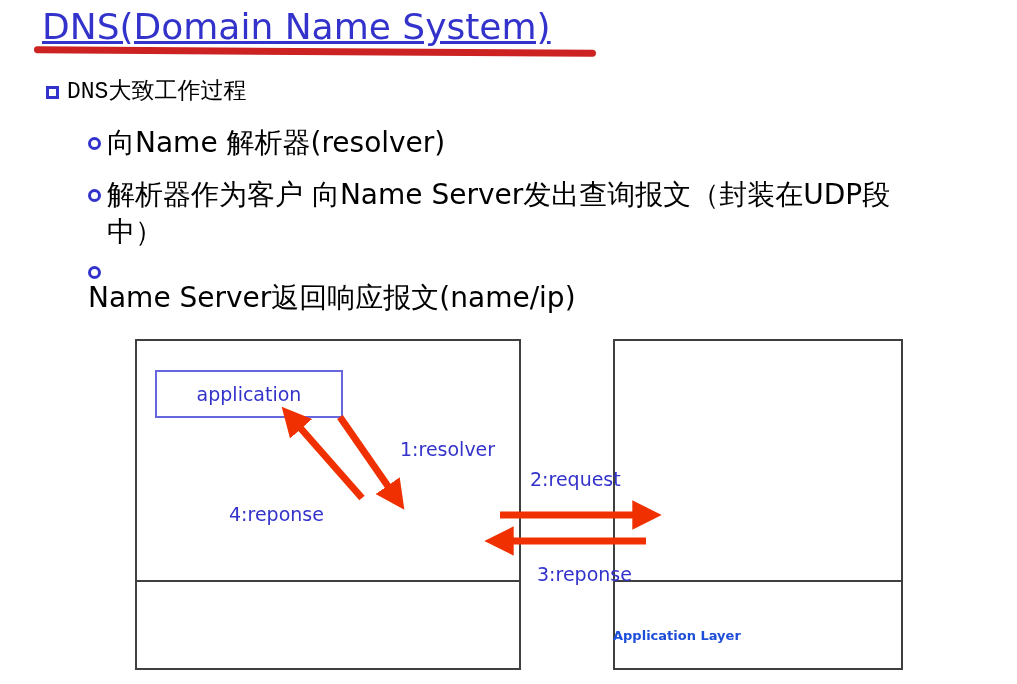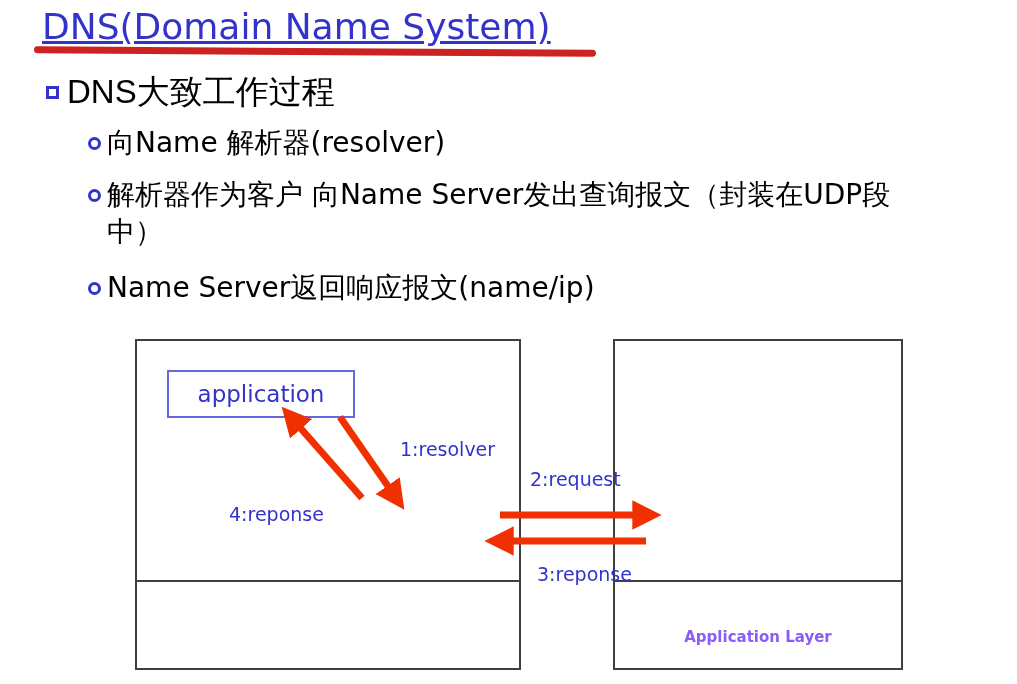--- a/index.html
+++ b/index.html
@@ -52,24 +52,24 @@
   .sq-bullet {
     width: 13px;
     height: 13px;
     border: 3px solid #3333CC;
     margin-top: 14px;
     margin-right: 8px;
     box-sizing: border-box;
     flex: 0 0 auto;
   }
   .lvl1-text {
-    font-size: 33px;
+    font-size: 23px;
     line-height: 40px;
     color: #000000;
-    font-family: Liberation Sans, sans-serif;
+    font-family: Liberation Mono, monospace;
   }
 
   .lvl2 {
     position: absolute;
     left: 88px;
     display: flex;
     align-items: flex-start;
   }
   .ci-bullet {
     width: 13px;
@@ -83,21 +83,21 @@
   }
   .lvl2-text {
     font-size: 28px;
     line-height: 37px;
     color: #000000;
     font-family: "DejaVu Sans", sans-serif;
     max-width: 800px;
   }
   #bullet-1 { top: 124px; }
   #bullet-2 { top: 176px; }
-  #bullet-3 { top: 269px; }
+  #bullet-3 { top: 253px; flex-direction: column; }
 
   
   #diagram {
     position: absolute;
     left: 0;
     top: 0;
     width: 1017px;
     height: 684px;
     pointer-events: none;
   }
@@ -123,45 +123,44 @@
     box-sizing: border-box;
     color: #3333CC;
     font-family: "DejaVu Sans", sans-serif;
     display: flex;
     align-items: center;
     justify-content: center;
     text-align: center;
     background: #ffffff;
     line-height: 1.16;
   }
-  #app-box      { left: 155px; top: 370px; width: 188px; height: 48px; font-size: 23px; margin-left: 12px; }
+  #app-box      { left: 155px; top: 370px; width: 188px; height: 48px; font-size: 19px; }
   #resolver-box { left: 358px; top: 494px; width: 145px; height: 49px; font-size: 19px; z-index: 3; }
   #lns-box      { left: 645px; top: 482px; width: 143px; height: 60px; font-size: 19px; z-index: 3; }
 
   .arrow-label {
     position: absolute;
     color: #3333CC;
     font-family: "DejaVu Sans", sans-serif;
     font-size: 19px;
     white-space: nowrap;
   }
   #label-1 { left: 400px; top: 438px; }
   #label-4 { left: 229px; top: 455px; margin-top: 48px; }
   #label-2 { left: 530px; top: 468px; }
   #label-3 { left: 537px; top: 563px; }
 
   #app-layer-label {
     position: absolute;
     left: 613px;
     top: 628px;
     width: 290px;
-    text-align: center;
-    font-size: 15px;
+    font-size: 13px;
     font-weight: bold;
-    color: #8b5cf6;
+    color: #1d4ed8;
     font-family: "DejaVu Sans", sans-serif;
   }
 
   #arrow-svg {
     position: absolute;
     left: 0; top: 0;
     width: 1017px; height: 684px;
     z-index: 2;
   }
 </style>

